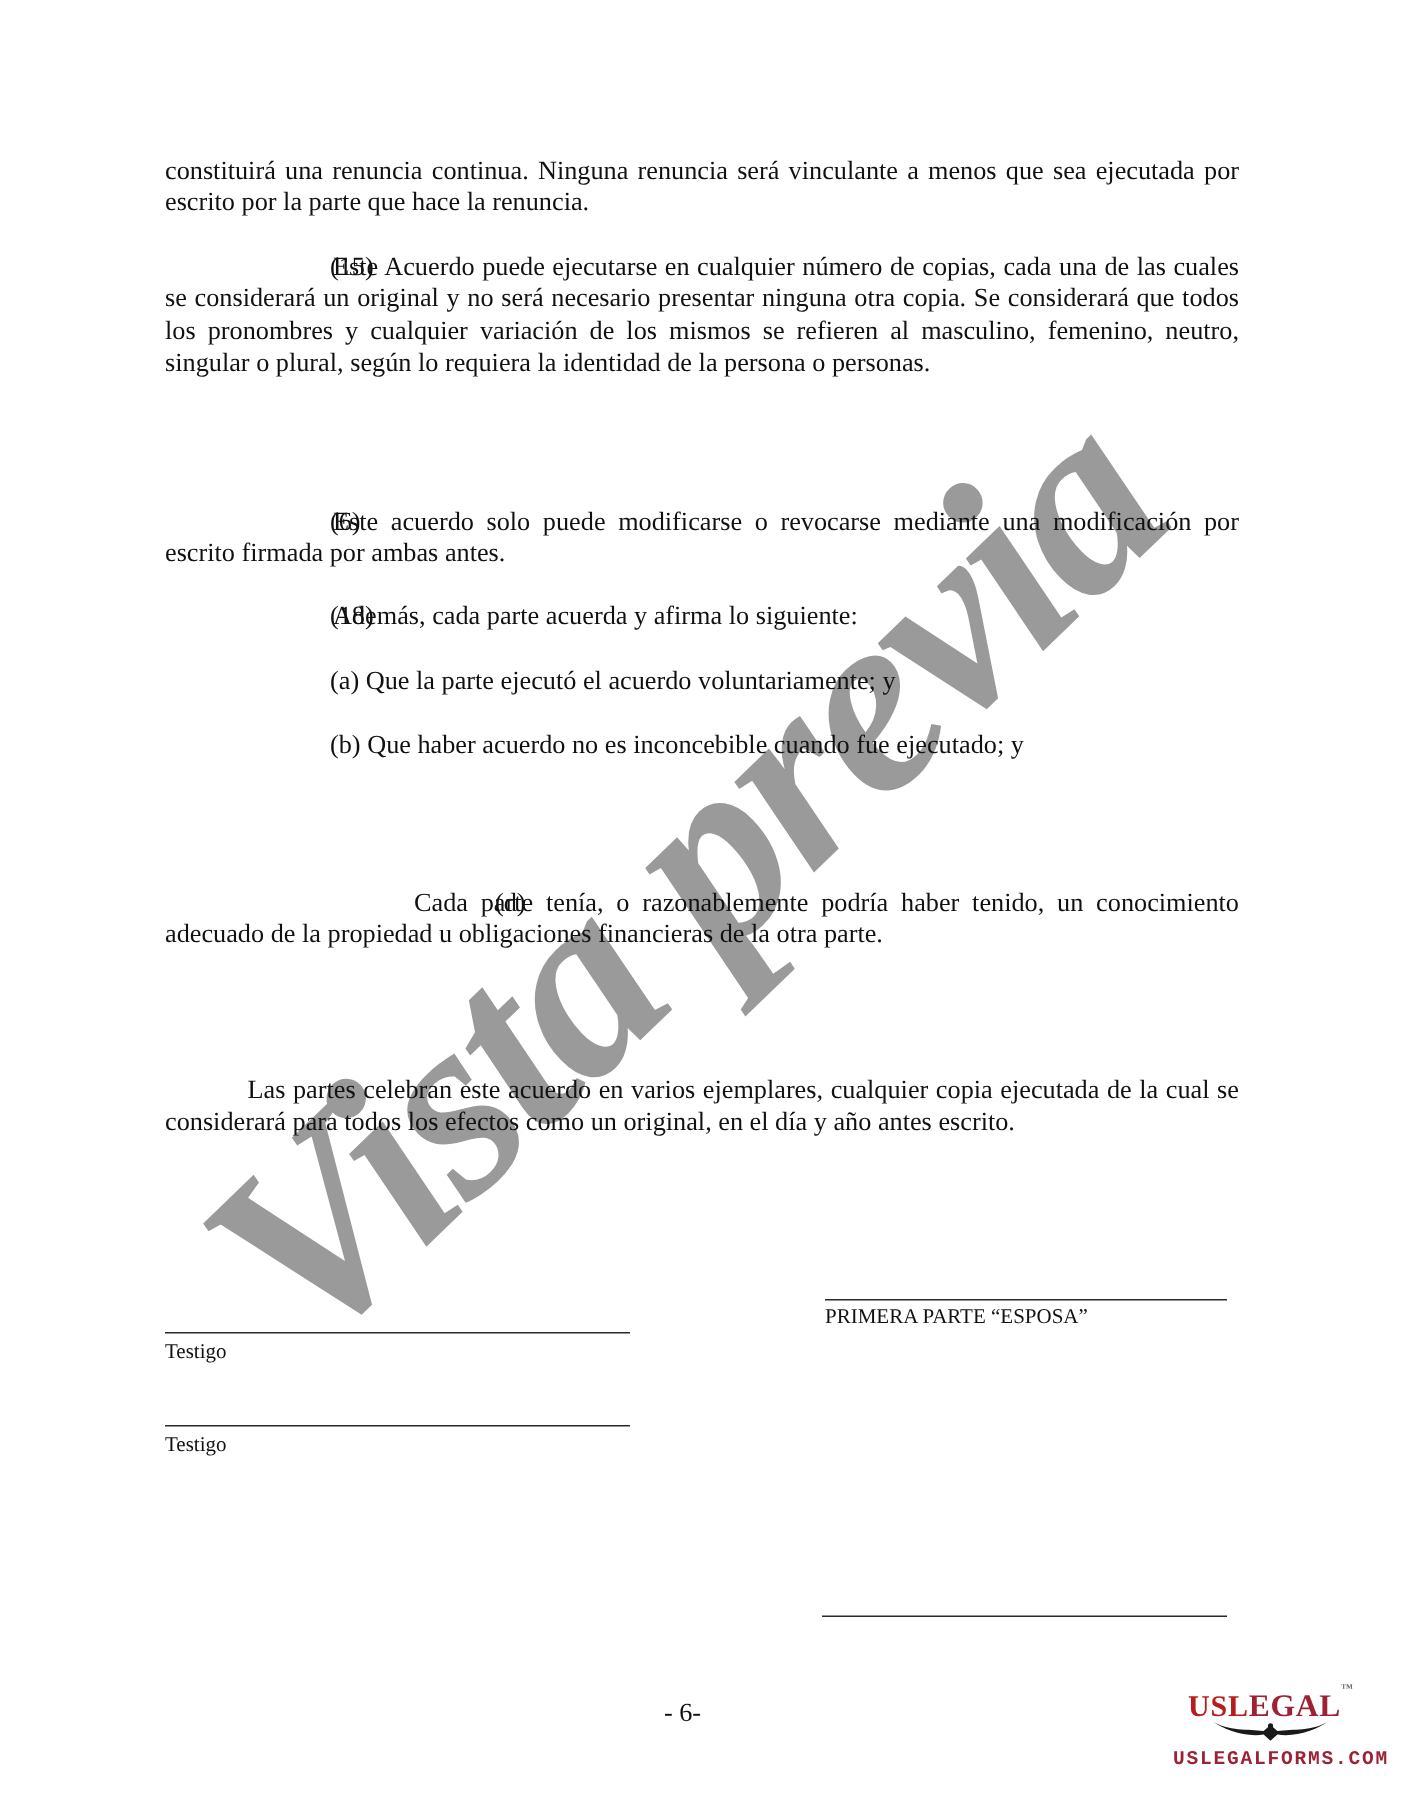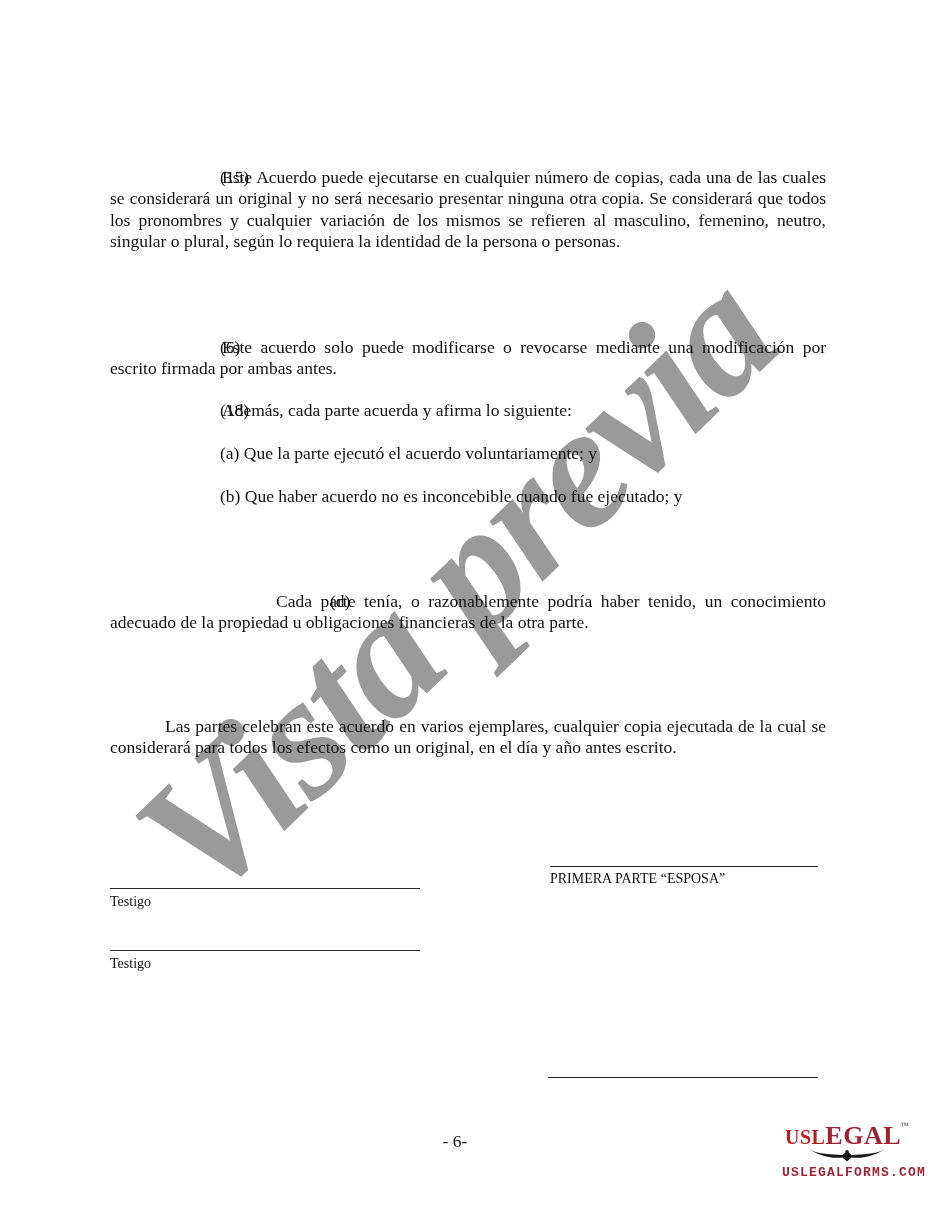--- a/index.html
+++ b/index.html
@@ -87,39 +87,40 @@
     position: absolute;
     top: 1122px;
     left: 782px;
     width: 130px;
     text-align: center;
     z-index: 1;
     line-height: 1;
   }
   .logo-word { white-space: nowrap; font-weight: bold; }
   .logo-big   { font-size: 20px; color: #b91c1c; letter-spacing: 0.5px; }
-  .logo-small { font-size: 26px; color: #9e2235; letter-spacing: 0.5px; }
+  .logo-small { font-size: 21px; color: #9e2235; letter-spacing: 0.5px; }
   .logo-tm    { font-size: 8px; color: #666666; vertical-align: 16px; }
   .logo-wings { margin-top: -2px; }
   .logo-site {
     margin-top: 1px;
     font-family: Liberation Mono, monospace;
     font-size: 13px;
     font-weight: bold;
     letter-spacing: 1.2px;
     color: #9e2235;
   }
 </style>
 </head>
 <body>
 
 <div class="page">
 
   <div class="watermark">Vista previa</div>
 
+  <div class="para" id="p-cont">constituirá una renuncia continua. Ninguna renuncia será vinculante a menos que sea ejecutada por escrito por la parte que hace la renuncia.</div>
 
   <div class="para ind1" id="p-15"><span class="pnum">(15)</span><span>Este Acuerdo puede ejecutarse en cualquier número de copias, cada una de las cuales se considerará un original y no será necesario presentar ninguna otra copia. Se considerará que todos los pronombres y cualquier variación de los mismos se refieren al masculino, femenino, neutro, singular o plural, según lo requiera la identidad de la persona o personas.</span></div>
 
 
   <div class="para ind1" id="p-17"><span class="pnum">(6)</span><span>Este acuerdo solo puede modificarse o revocarse mediante una modificación por escrito firmada por ambas antes.</span></div>
 
   <div class="para ind1" id="p-18"><span class="pnum">(18)</span><span>Además, cada parte acuerda y afirma lo siguiente:</span></div>
 
   <div class="para ind2" id="p-a"><span>(a)</span> <span>Que la parte ejecutó el acuerdo voluntariamente; y</span></div>
 

